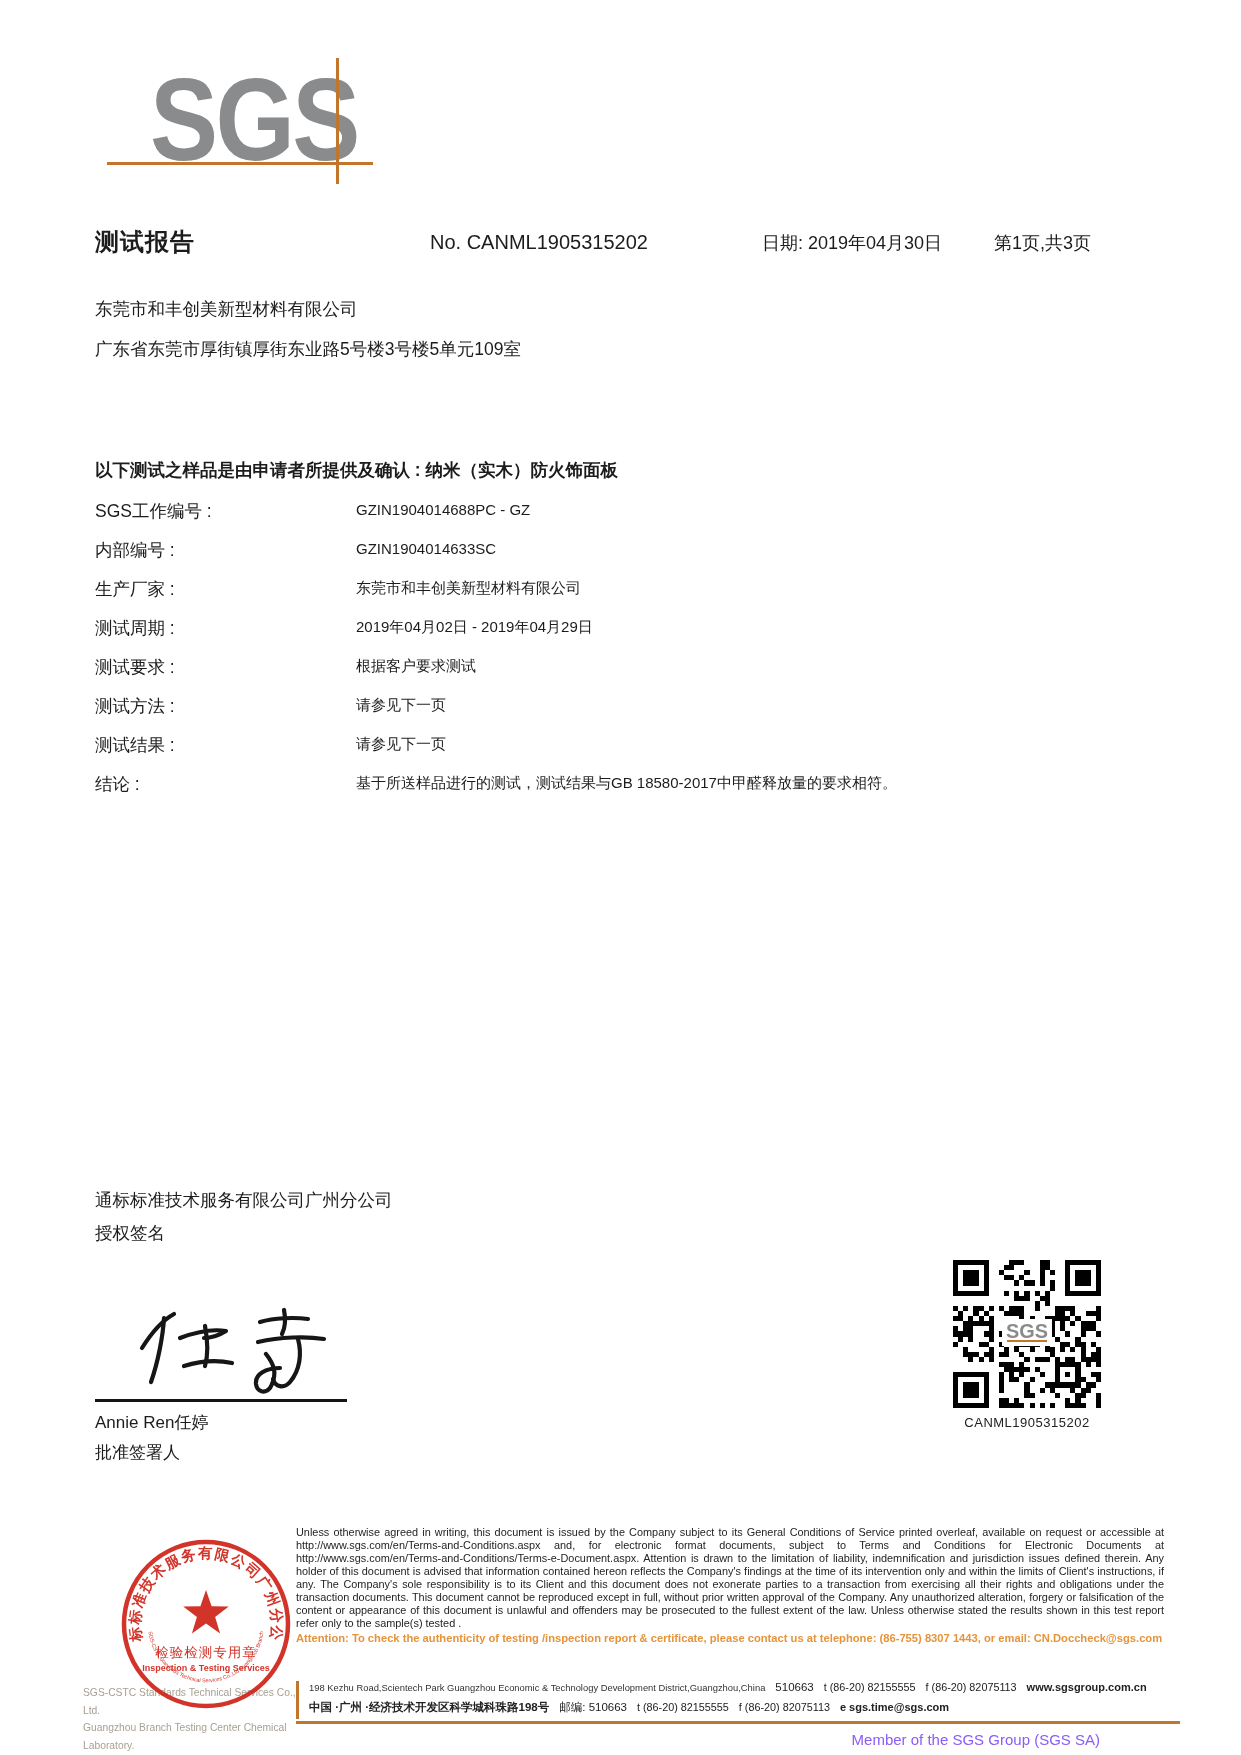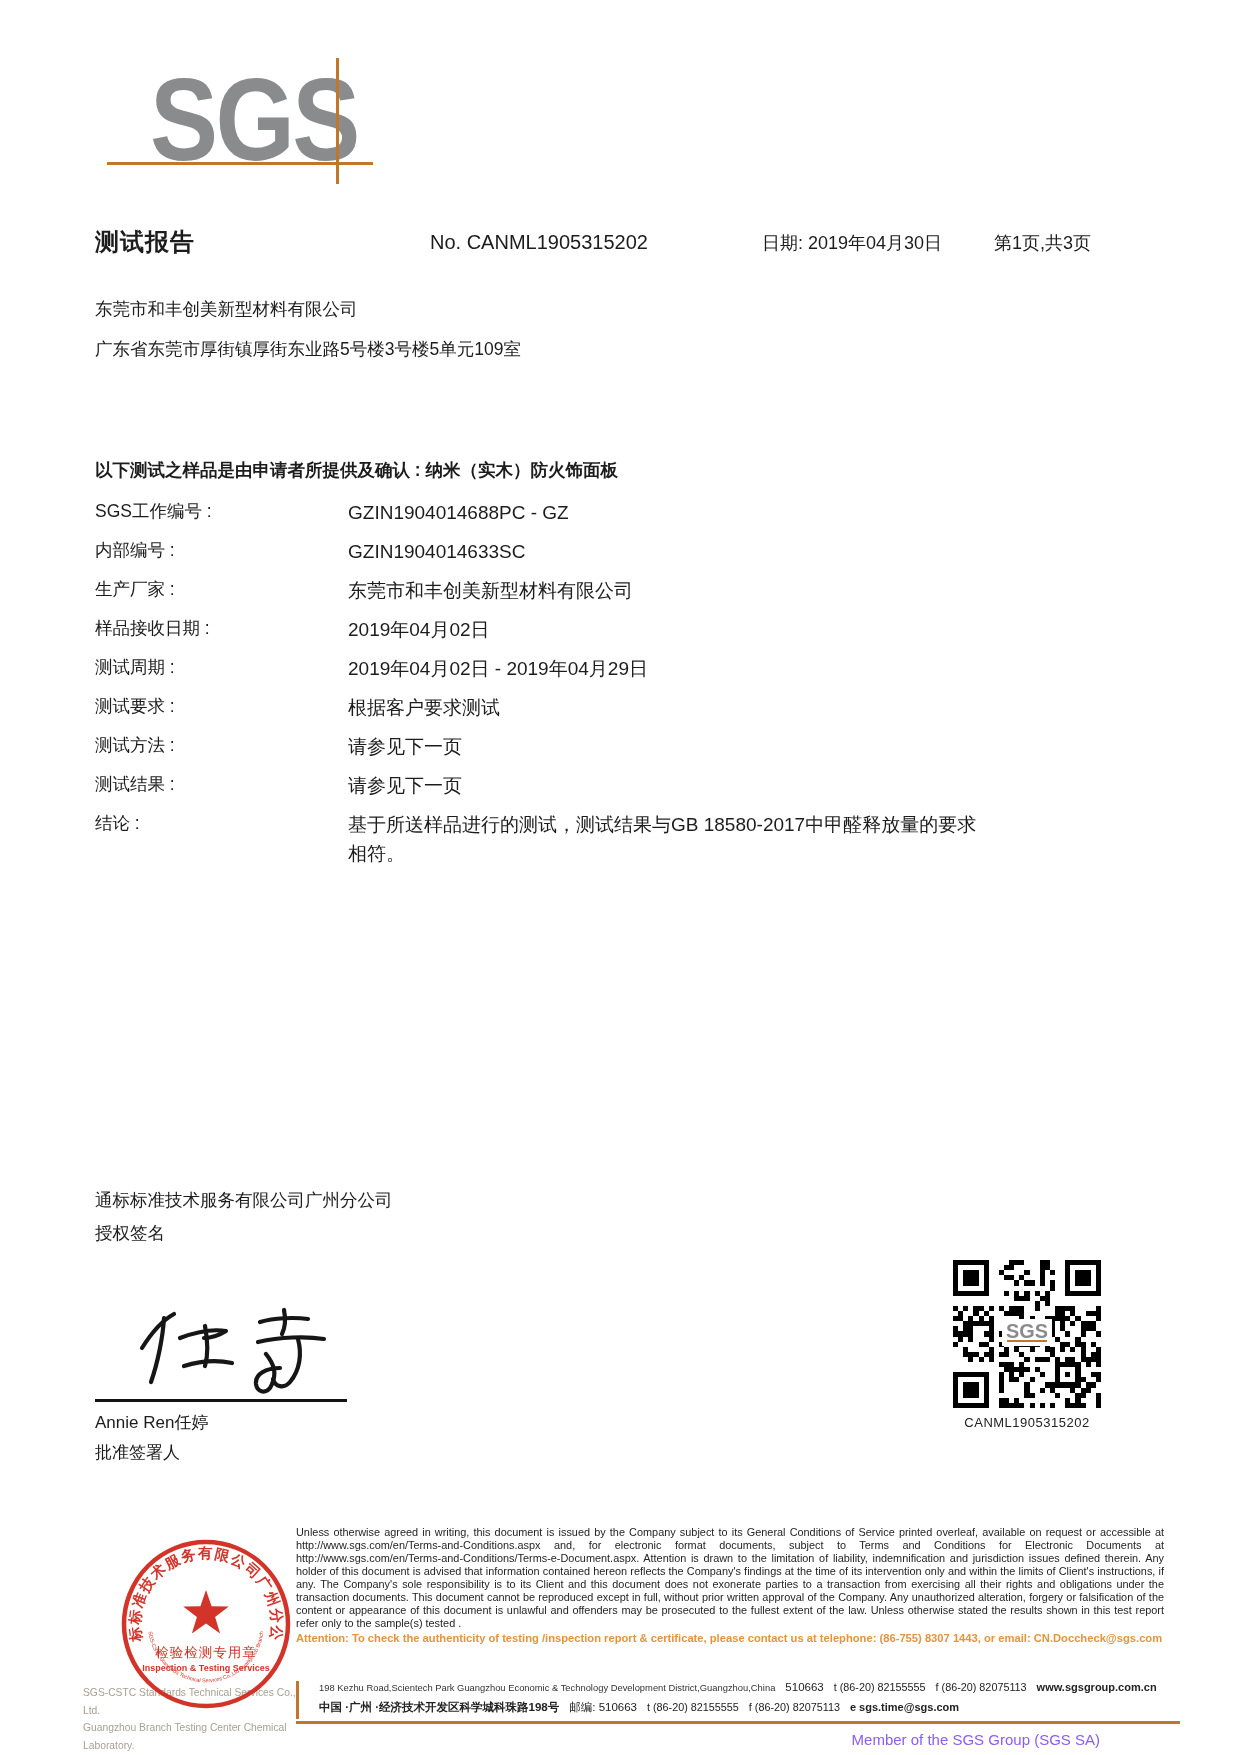--- a/index.html
+++ b/index.html
@@ -18,38 +18,38 @@
   .report-no{left:430px;top:231px;font-size:20px;}
   .date{left:762px;top:231px;font-size:18px;}
   .page-ind{left:994px;top:231px;font-size:18px;}
   .applicant{left:95px;top:297px;font-size:17.5px;}
   .address{left:95px;top:337px;font-size:17.5px;}
   .sample{left:95px;top:458px;font-size:17.5px;font-weight:bold;}
   
   .fields{left:95px;top:499px;width:1010px;}
   .frow{display:flex;align-items:flex-start;min-height:39px;}
   .flabel{width:253px;font-size:17.5px;flex:none;}
-  .fvalue{max-width:645px;font-size:19px;line-height:1.5;}
+  .fvalue{max-width:645px;font-size:15px;line-height:1.5;margin-left:8px;}
   
   .signoff-company{left:95px;top:1188px;font-size:17.5px;}
   .signoff-auth{left:95px;top:1221px;font-size:17.5px;}
   .sig-svg{left:108px;top:1302px;}
   .sig-line{left:95px;top:1399px;width:252px;height:3px;background:#141414;}
   .signer{left:95px;top:1411px;font-size:17px;}
   .signer-title{left:95px;top:1441px;font-size:17px;}
   
   .qr-block{left:946px;top:1260px;width:162px;text-align:center;}
   .qr-caption{margin-top:3px;font-size:13px;letter-spacing:.5px;color:#222;}
   
   .foot-left{left:83px;top:1684px;width:214px;font-size:10.3px;line-height:1.72;color:#a89f92;}
   .stamp-svg{left:118px;top:1536px;opacity:.93;}
   .disclaimer-block{left:296px;top:1526px;width:868px;}
   .disclaimer{font-size:10.9px;line-height:13px;text-align:justify;color:#242424;}
   .attention{margin-top:2px;font-size:11.2px;line-height:13.5px;font-weight:bold;color:#e5943c;}
-  .addr-block{left:296px;top:1681px;width:884px;border-left:3px solid #c1762c;padding-left:20px;box-sizing:border-box;text-align:center;}
+  .addr-block{left:296px;top:1681px;width:884px;border-left:3px solid #c1762c;padding-left:10px;box-sizing:border-box;text-align:center;}
   .addr-row{display:flex;align-items:baseline;gap:10px;height:19px;white-space:nowrap;}
   .addr-en{font-size:9.4px;color:#333;}
   .addr-cn{font-size:11.5px;font-weight:bold;color:#222;}
   .addr-zip{font-size:11.5px;color:#222;}
   .addr-tel,.addr-fax{font-size:10.8px;color:#222;}
   .addr-web,.addr-mail{font-size:11px;font-weight:bold;color:#222;}
   .foot-rule{left:296px;top:1721px;width:884px;height:3px;background:#c1762c;}
   .member{left:640px;top:1731px;width:460px;text-align:right;font-size:15px;color:#8b5cf6;}
 </style>
 </head>
@@ -76,24 +76,20 @@
       <div class="flabel">SGS工作编号 :</div>
       <div class="fvalue">GZIN1904014688PC - GZ</div>
     </div>
     <div class="frow">
       <div class="flabel">内部编号 :</div>
       <div class="fvalue">GZIN1904014633SC</div>
     </div>
     <div class="frow">
       <div class="flabel">生产厂家 :</div>
       <div class="fvalue">东莞市和丰创美新型材料有限公司</div>
-    </div>
-    <div class="frow">
-      <div class="flabel">样品接收日期 :</div>
-      <div class="fvalue">2019年04月02日</div>
     </div>
     <div class="frow">
       <div class="flabel">测试周期 :</div>
       <div class="fvalue">2019年04月02日 - 2019年04月29日</div>
     </div>
     <div class="frow">
       <div class="flabel">测试要求 :</div>
       <div class="fvalue">根据客户要求测试</div>
     </div>
     <div class="frow">

